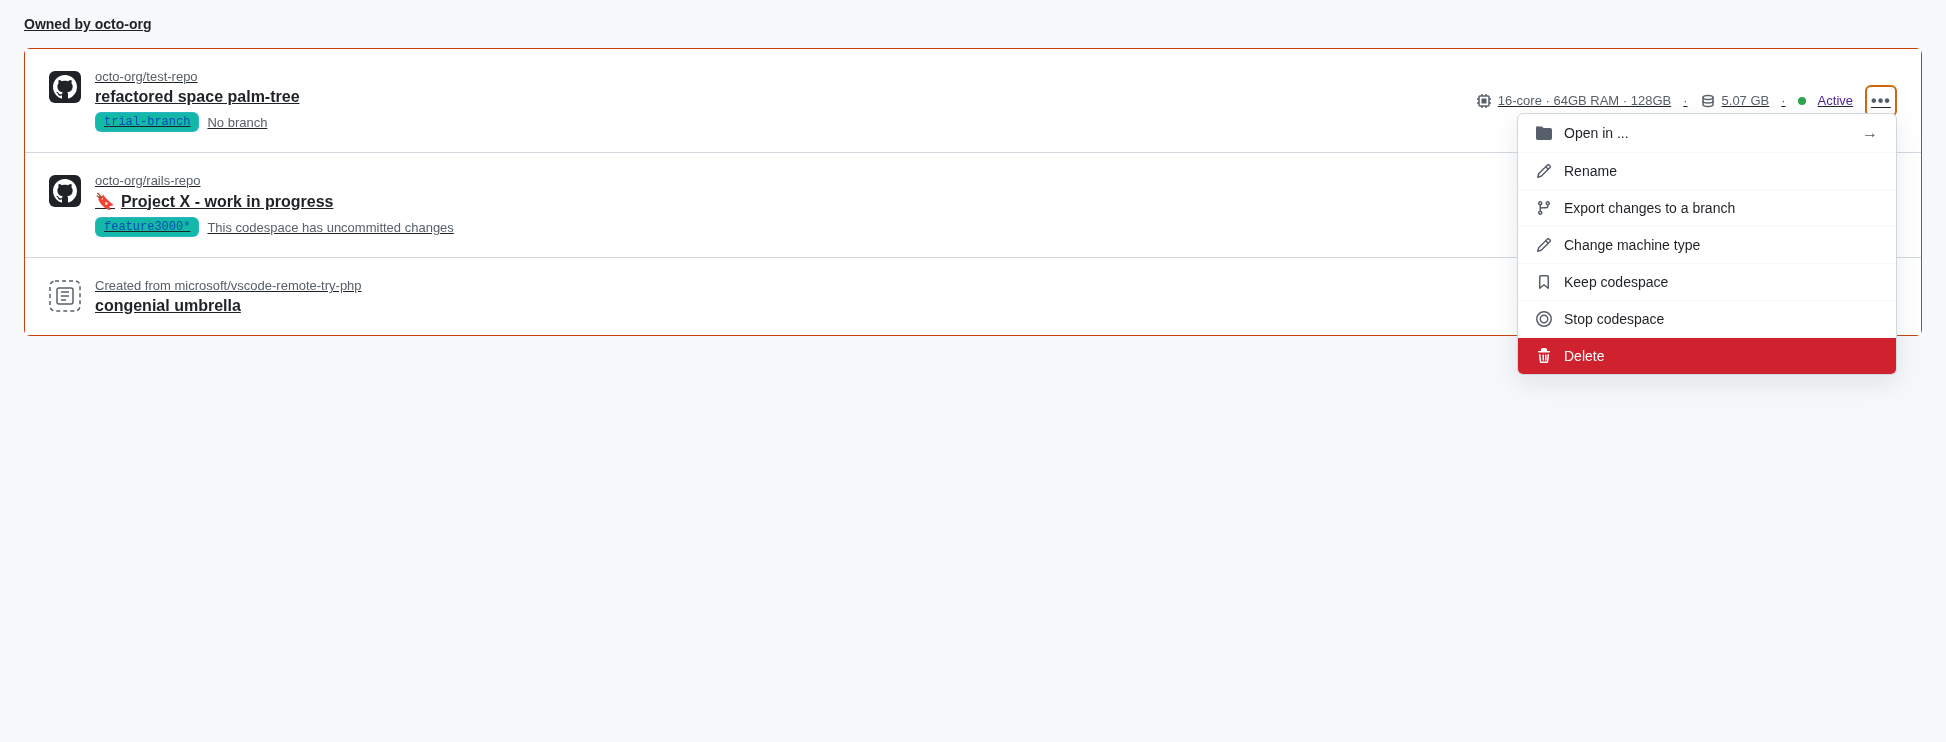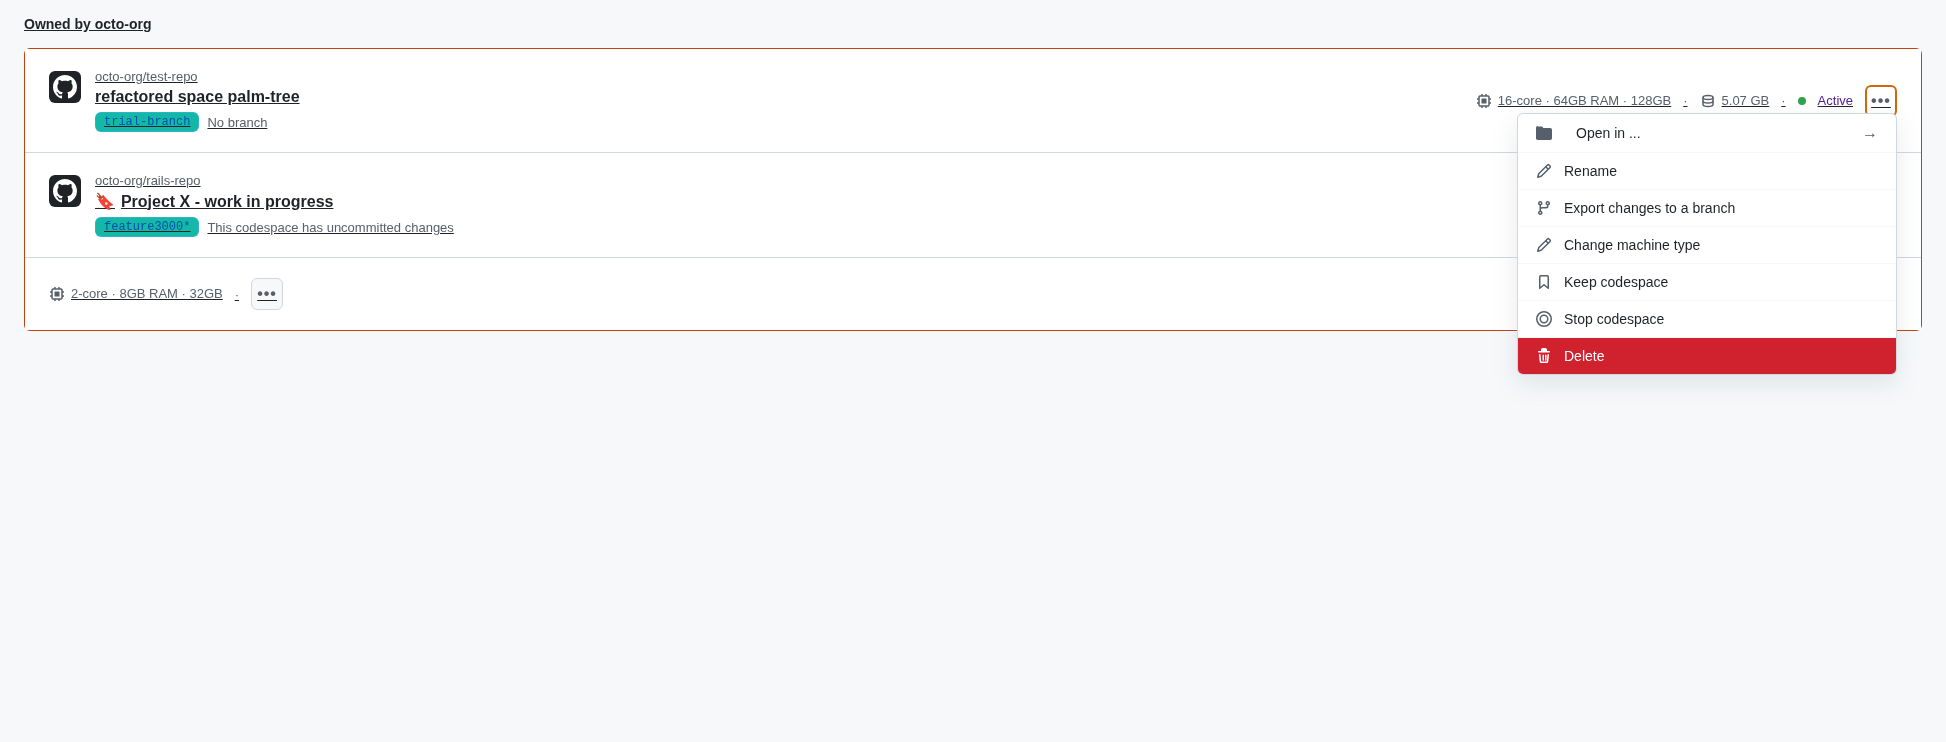--- a/index.html
+++ b/index.html
@@ -168,21 +168,21 @@
       border-bottom: 1px solid #f6f8fa;
     }
 
     .dropdown-item.open-in {
       justify-content: space-between;
     }
 
     .dropdown-item.open-in .item-left {
       display: flex;
       align-items: center;
-      gap: 24px;
+      gap: 12px;
     }
 
     .dropdown-item-icon {
       width: 16px;
       height: 16px;
       flex-shrink: 0;
       display: flex;
       align-items: center;
       justify-content: center;
       color: #57606a;
@@ -382,20 +382,37 @@
           <span>8-core · 32GB RAM · 64GB</span>
         </span>
         <span>·</span>
         <button class="more-button">
           <span style="font-size:16px;font-weight:700;letter-spacing:1px;color:#57606a;">•••</span>
         </button>
       </div>
     </div>
 
     <div class="codespace-item">
+      <div class="codespace-left">
+        <div class="codespace-icon">
+          <svg width="32" height="32" viewBox="0 0 32 32" fill="none" xmlns="http://www.w3.org/2000/svg">
+            <rect x="1" y="1" width="30" height="30" rx="5" stroke="#57606a" stroke-width="1.5" stroke-dasharray="4 3" fill="none"></rect>
+            <rect x="8" y="8" width="16" height="16" rx="2" stroke="#57606a" stroke-width="1.5" fill="none"></rect>
+            <line x1="12" y1="12" x2="20" y2="12" stroke="#57606a" stroke-width="1.5"></line>
+            <line x1="12" y1="16" x2="20" y2="16" stroke="#57606a" stroke-width="1.5"></line>
+            <line x1="12" y1="20" x2="17" y2="20" stroke="#57606a" stroke-width="1.5"></line>
+          </svg>
+        </div>
+        <div class="codespace-info">
+          <span class="repo-name">Created from microsoft/vscode-remote-try-php</span>
+          <span class="codespace-name">
+            <span>congenial umbrella</span>
+          </span>
+        </div>
+      </div>
       <div class="codespace-right">
         <span class="specs-text">
           <svg width="16" height="16" viewBox="0 0 16 16" fill="none">
             <rect x="3" y="3" width="10" height="10" rx="1" stroke="#57606a" stroke-width="1.5" fill="none"></rect>
             <rect x="5.5" y="5.5" width="5" height="5" rx="0.5" fill="#57606a"></rect>
             <line x1="6" y1="1" x2="6" y2="3" stroke="#57606a" stroke-width="1.5"></line>
             <line x1="10" y1="1" x2="10" y2="3" stroke="#57606a" stroke-width="1.5"></line>
             <line x1="6" y1="13" x2="6" y2="15" stroke="#57606a" stroke-width="1.5"></line>
             <line x1="10" y1="13" x2="10" y2="15" stroke="#57606a" stroke-width="1.5"></line>
             <line x1="1" y1="6" x2="3" y2="6" stroke="#57606a" stroke-width="1.5"></line>

